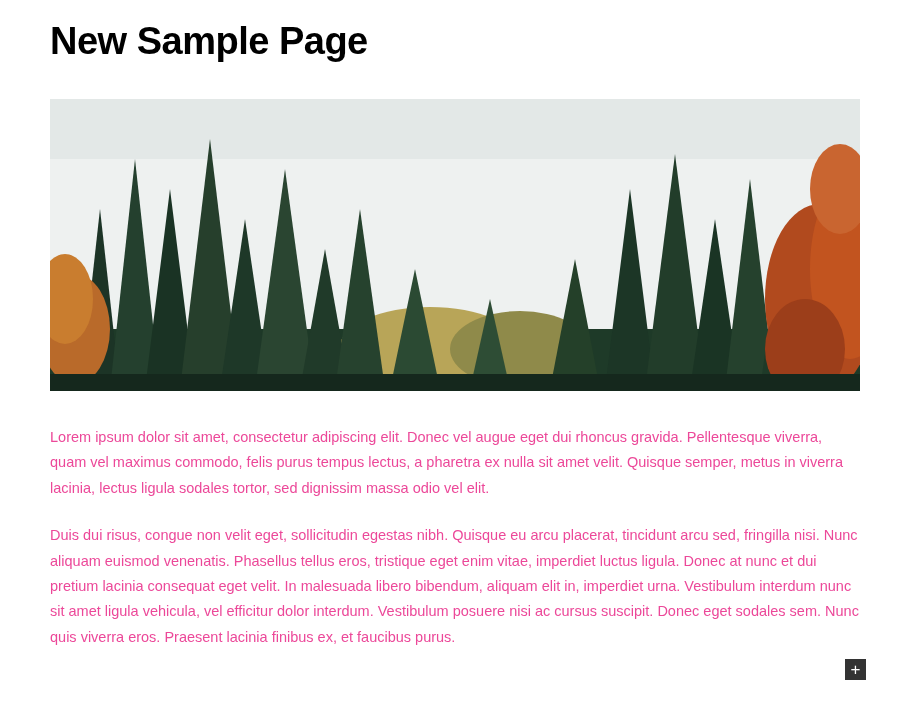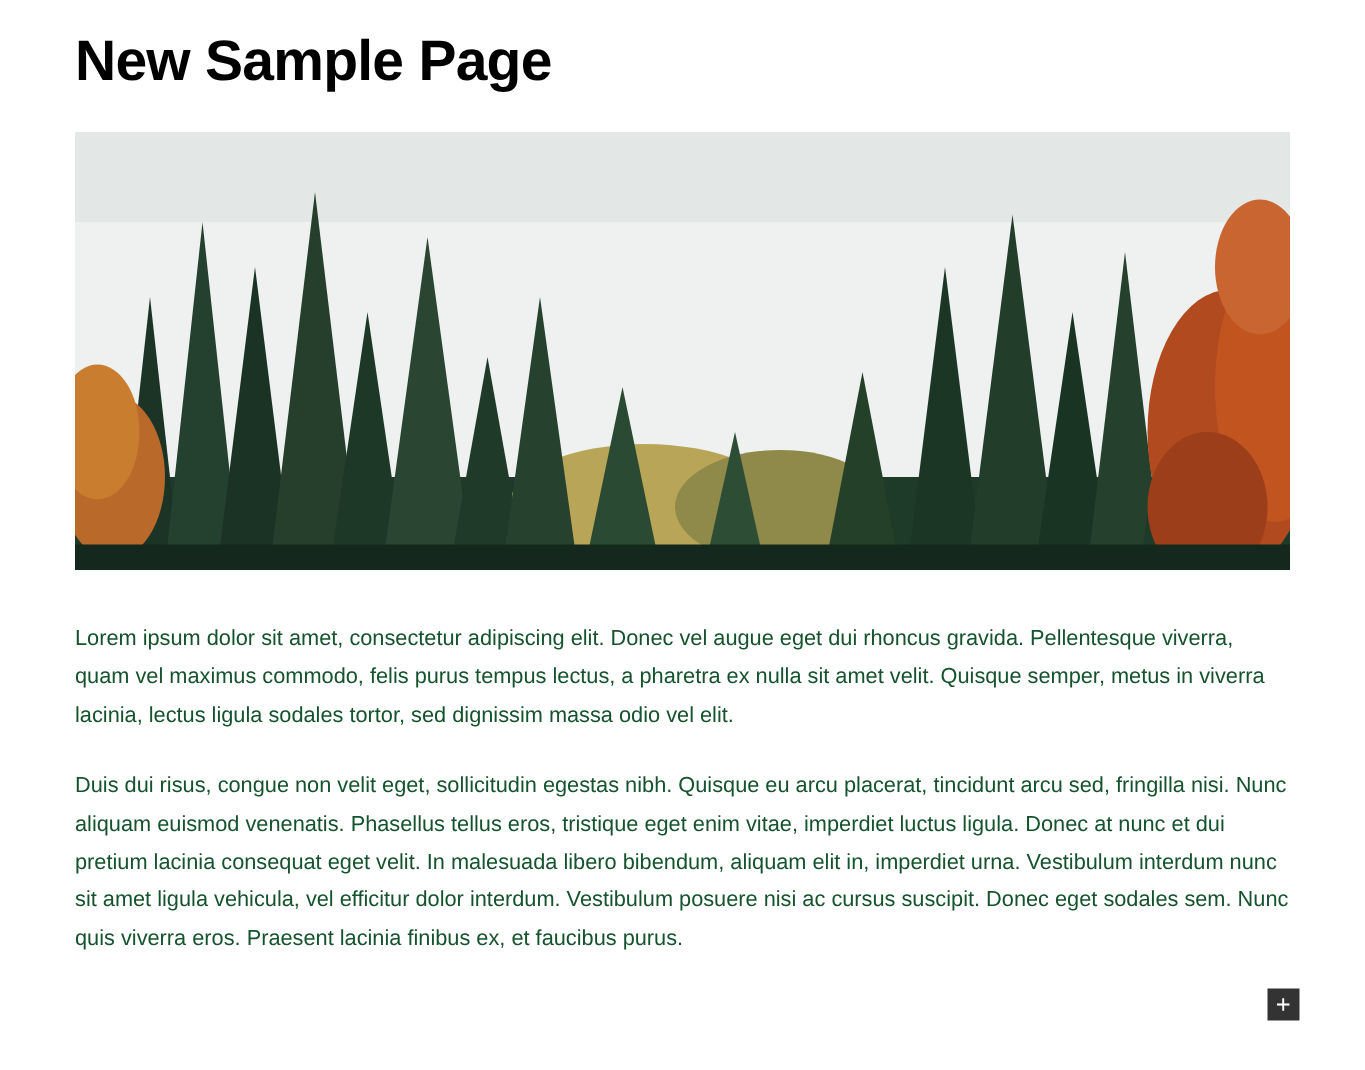--- a/index.html
+++ b/index.html
@@ -10,21 +10,21 @@
     body {
       font-family: -apple-system, BlinkMacSystemFont, "Segoe UI", Helvetica, Arial, sans-serif;
       background: #ffffff;
       padding: 20px 50px;
       width: 910px;
     }
     .page-title {
       font-size: 38px;
       font-weight: 600;
       color: #000;
-      margin-bottom: 25px;
+      margin-bottom: 36px;
       letter-spacing: -0.5px;
     }
     .hero-image {
       width: 100%;
       height: 292px;
       display: block;
       margin-bottom: 34px;
       background: #e8eceb;
       position: relative;
       overflow: hidden;
@@ -32,21 +32,21 @@
     .hero-image svg {
       position: absolute;
       top: 0;
       left: 0;
       width: 100%;
       height: 100%;
     }
     .body-text {
       font-size: 14.5px;
       line-height: 1.75;
-      color: #14532d;
+      color: #ec4899;
       margin-bottom: 22px;
     }
     .add-button {
       position: fixed;
       right: 44px;
       bottom: 33px;
       width: 21px;
       height: 21px;
       background: #333333;
       color: #ffffff;

